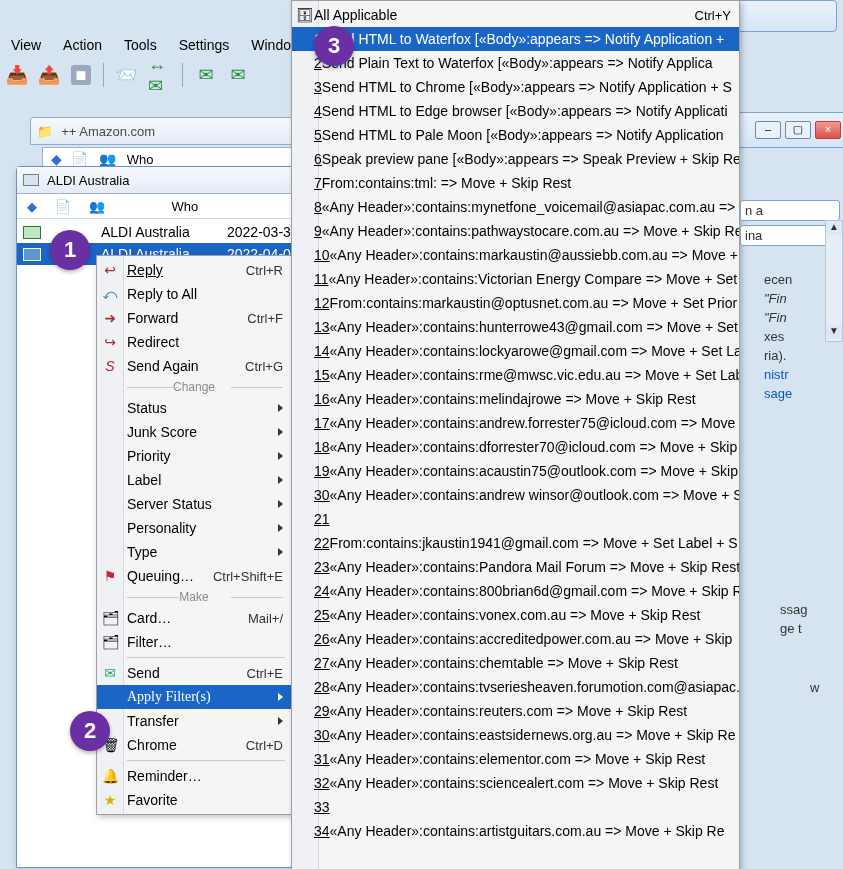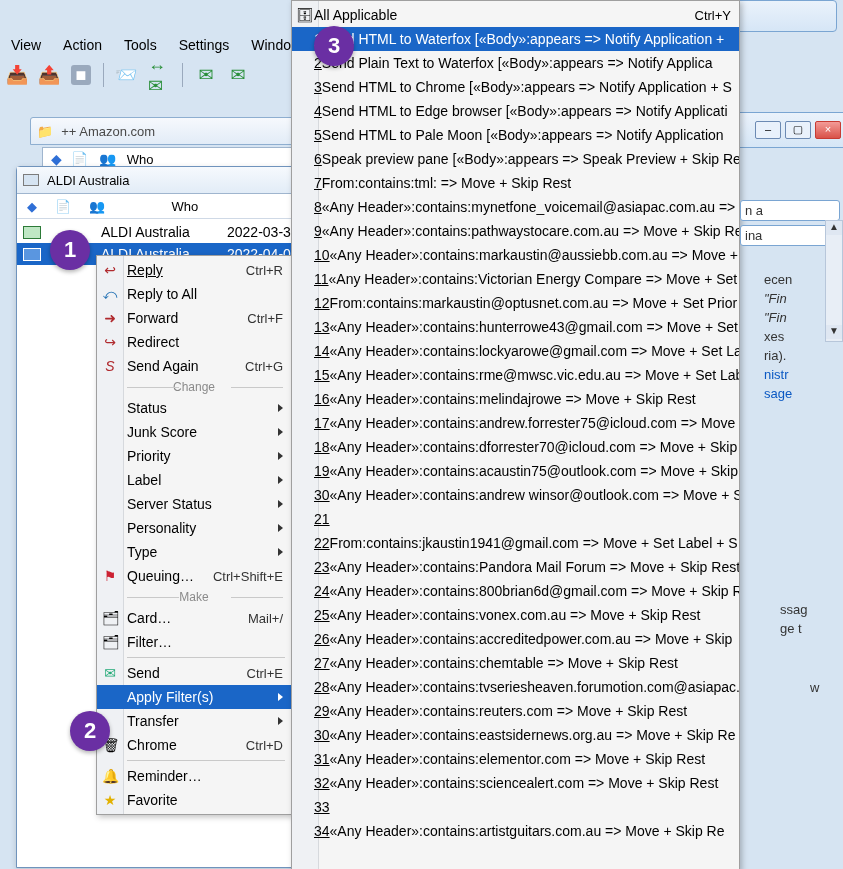--- a/index.html
+++ b/index.html
@@ -233,20 +233,21 @@
   .ctxitem .arrow {
     margin-left: auto;
     width: 0; height: 0;
     border-top: 4px solid transparent;
     border-bottom: 4px solid transparent;
     border-left: 5px solid #333;
   }
   .ctxitem.highlight {
     background: #1a66c7;
     color: #fff;
+    font-family: Liberation Serif, serif;
   }
   .ctxitem.highlight .arrow { border-left-color: #fff; }
   .ctxitem .mico {
     position: absolute;
     left: 5px;
     width: 16px;
     height: 16px;
     font-size: 14px;
     line-height: 16px;
     text-align: center;

